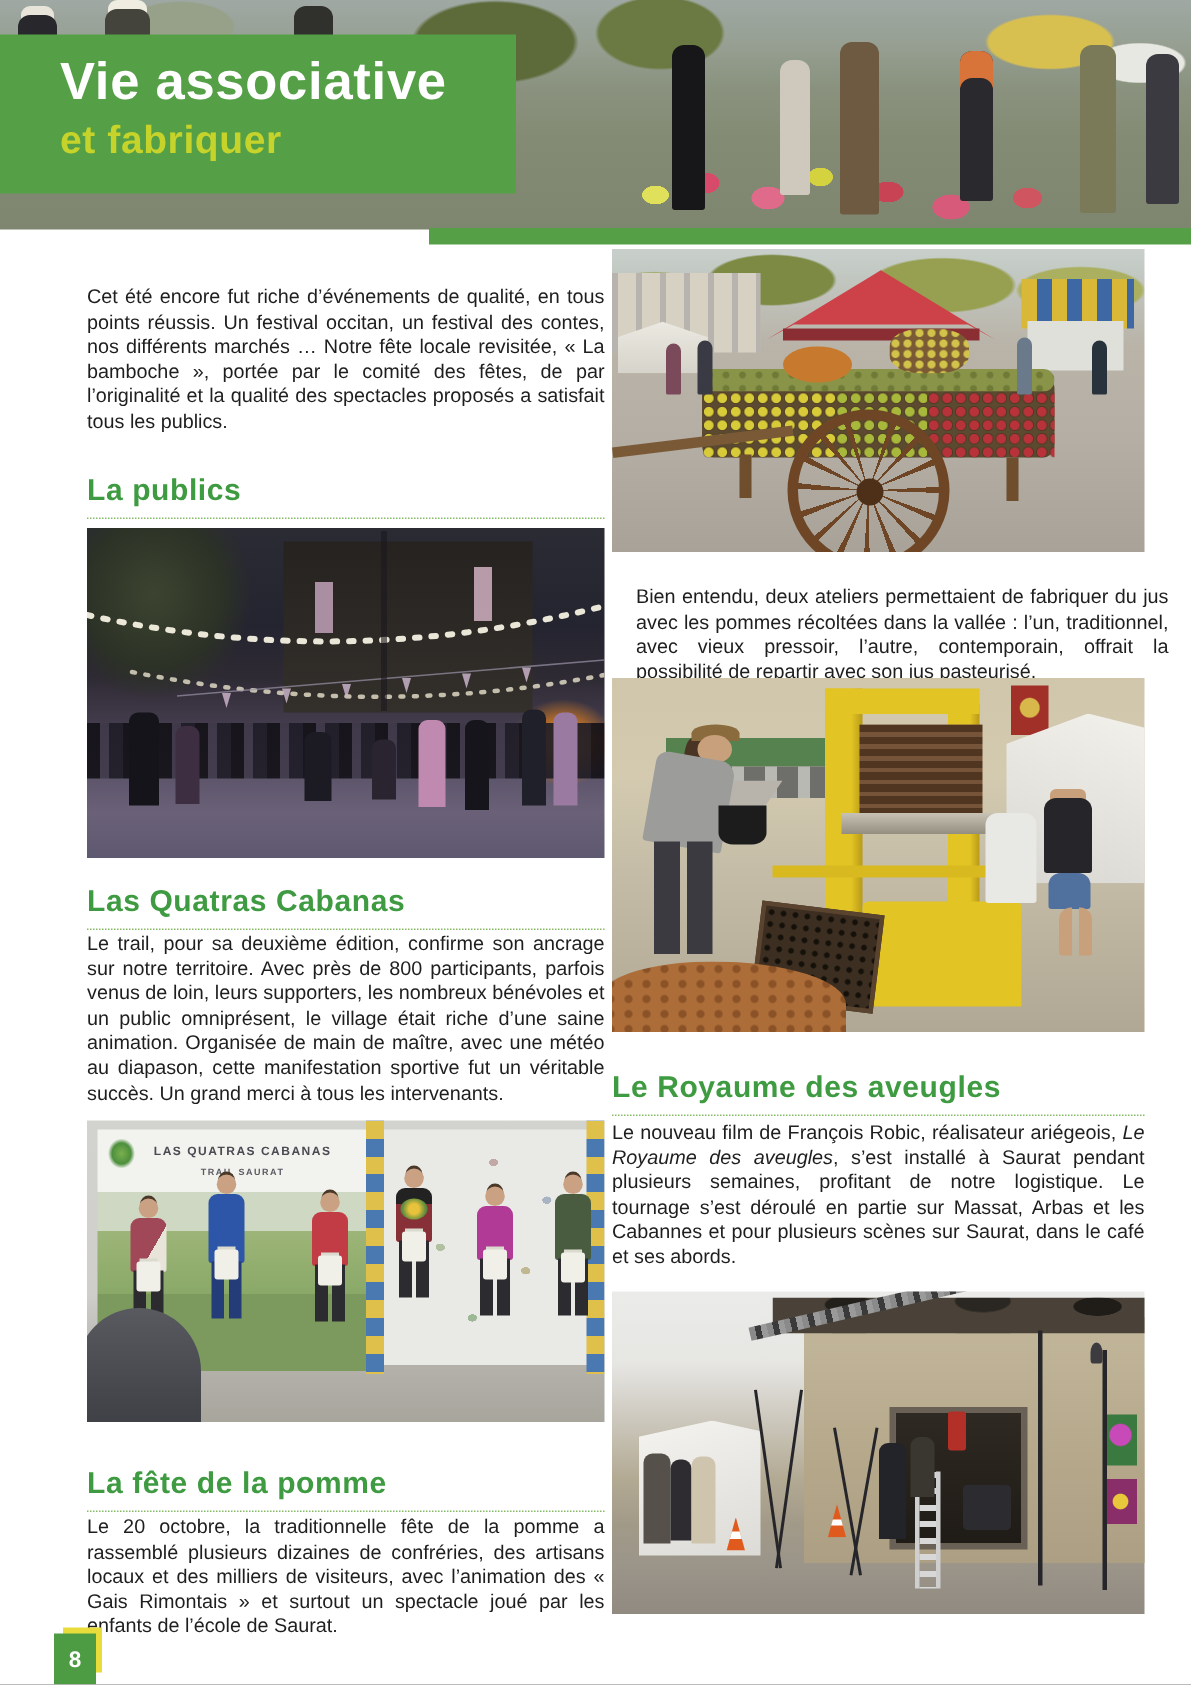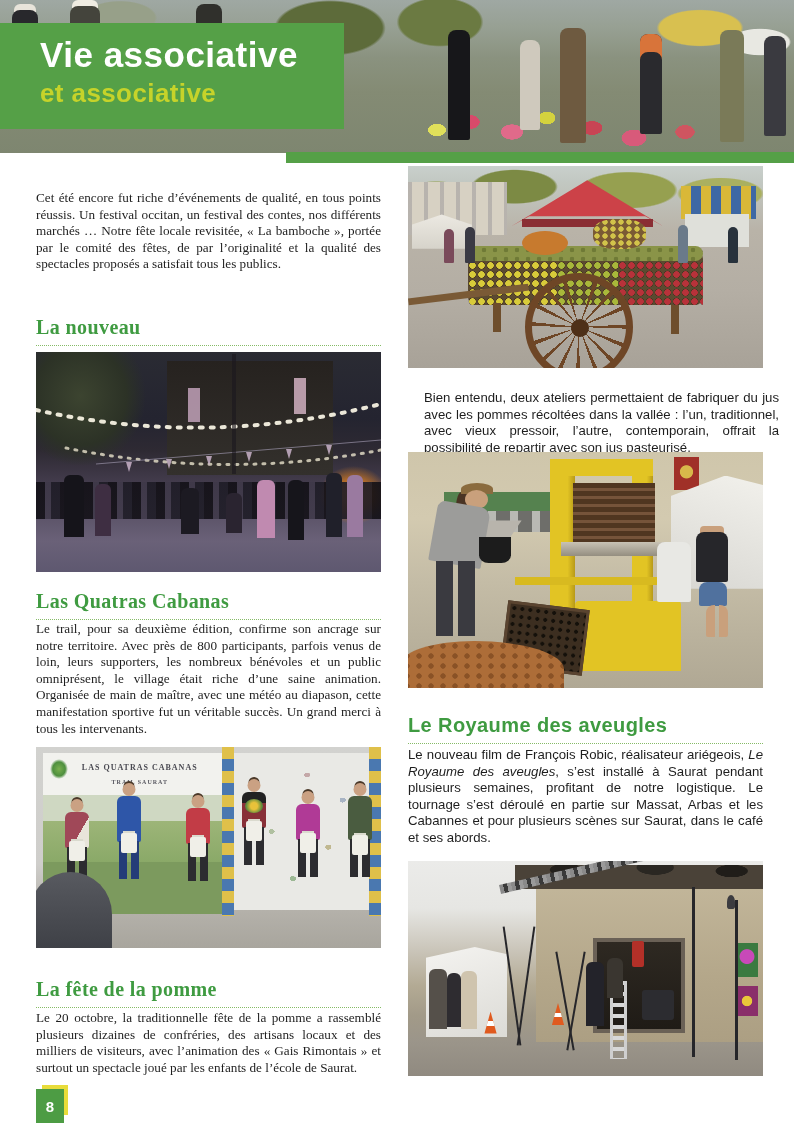--- a/index.html
+++ b/index.html
@@ -24,21 +24,21 @@
       radial-gradient(60px 28px at 120px 18px,#97a089 58%,transparent 62%),
       linear-gradient(180deg,#9fa8a3 0%,#97a093 18%,#8a927f 38%,#848b74 60%,#7e8670 100%);}
   .hfig{position:absolute;border-radius:8px 8px 2px 2px;}
   .title-box{left:0;top:23px;width:344px;height:106px;background:#55a047;
              padding:13px 0 0 40px;box-sizing:border-box;}
   .title-1{font-size:35px;font-weight:bold;color:#ffffff;letter-spacing:.5px;line-height:38px;}
   .title-2{font-size:26px;font-weight:bold;color:#c6d32a;letter-spacing:.4px;line-height:30px;margin-top:4px;}
   .green-bar{left:286px;top:152px;width:508px;height:11px;background:#55a047;}
 
   
-  .col-l{left:36px;width:345px;font-family:Liberation Serif, serif;}
+  .col-l{left:58px;width:345px;}
   .col-r{left:408px;width:355px;}
   .body-txt{font-size:13.2px;line-height:16.6px;color:#1e1e1e;text-align:justify;}
   .sec-h{font-size:20px;font-weight:bold;color:#3f9b41;letter-spacing:.4px;
          padding-bottom:6px;border-bottom:1px dotted #86bb66;}
   .it{font-style:italic;}
 
   
   .badge-y{left:42px;top:1085px;width:26px;height:30px;background:#e8dc3a;}
   .badge-g{left:36px;top:1089px;width:28px;height:34px;background:#4d9c44;color:#fff;
            font-weight:bold;font-size:15px;display:flex;align-items:center;justify-content:center;}
@@ -198,27 +198,27 @@
     <div class="hfig" style="left:640px;top:34px;width:22px;height:100px;background:#2a2a2e;box-shadow:inset 0 18px 0 0 #d8743a;"></div>
     <div class="hfig" style="left:720px;top:30px;width:24px;height:112px;background:#7a7a58;"></div>
     <div class="hfig" style="left:764px;top:36px;width:22px;height:100px;background:#3a3a40;"></div>
     <div class="hfig" style="left:12px;top:10px;width:26px;height:60px;background:#28282c;box-shadow:0 -8px 0 -2px #e8e4da;"></div>
     <div class="hfig" style="left:70px;top:6px;width:30px;height:58px;background:#44443c;box-shadow:0 -8px 0 -2px #efece2;"></div>
     <div class="hfig" style="left:196px;top:4px;width:26px;height:64px;background:#30302c;"></div>
   </div>
 
   <div class="abs title-box">
     <div class="title-1">Vie associative</div>
-    <div class="title-2">et associative</div>
+    <div class="title-2">et fabriquer</div>
   </div>
   <div class="abs green-bar"></div>
 
   <p class="abs col-l body-txt" style="top:190px;margin:0;">Cet été encore fut riche d’événements de qualité, en tous points réussis. Un festival occitan, un festival des contes, nos différents marchés … Notre fête locale revisitée, « La bamboche », portée par le comité des fêtes, de par l’originalité et la qualité des spectacles proposés a satisfait tous les publics.</p>
 
-  <h2 class="abs col-l sec-h" style="top:316px;margin:0;">La nouveau</h2>
+  <h2 class="abs col-l sec-h" style="top:316px;margin:0;">La publics</h2>
 
   <div class="abs col-l photo ph-bamboche" style="top:352px;height:220px;">
     <div class="abs bb-building"></div>
     <div class="abs bb-tree"></div>
     <div class="abs bb-glow"></div>
     <div class="abs bb-crowd"></div>
     <div class="dancer" style="left:8%;top:56%;width:20px;height:62px;background:#15141a;"></div>
     <div class="dancer" style="left:17%;top:60%;width:16px;height:52px;background:#3e2e42;"></div>
     <div class="dancer" style="left:42%;top:62%;width:18px;height:46px;background:#1c1a22;"></div>
     <div class="dancer" style="left:55%;top:64%;width:16px;height:40px;background:#2a2430;"></div>

